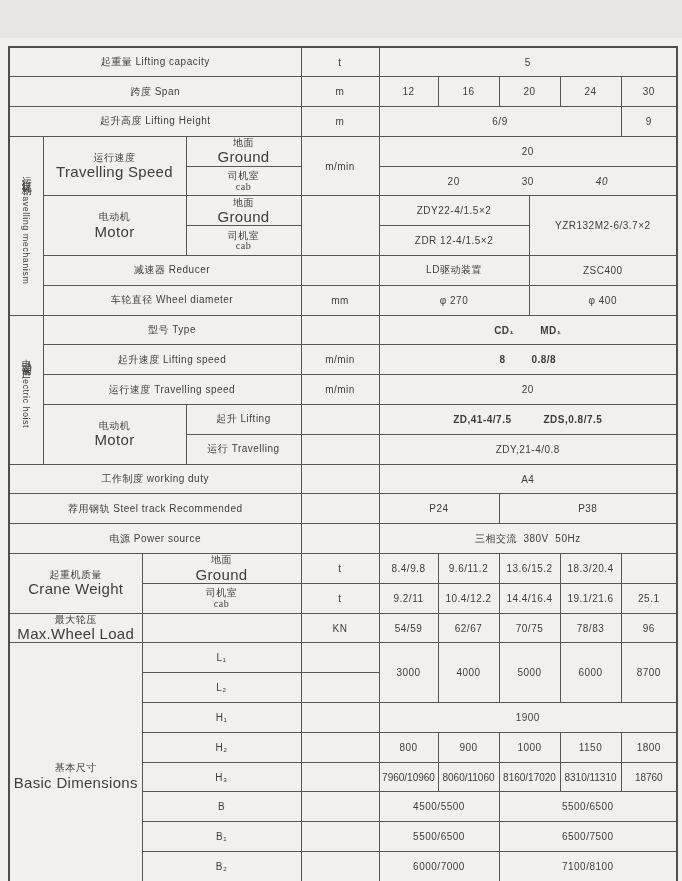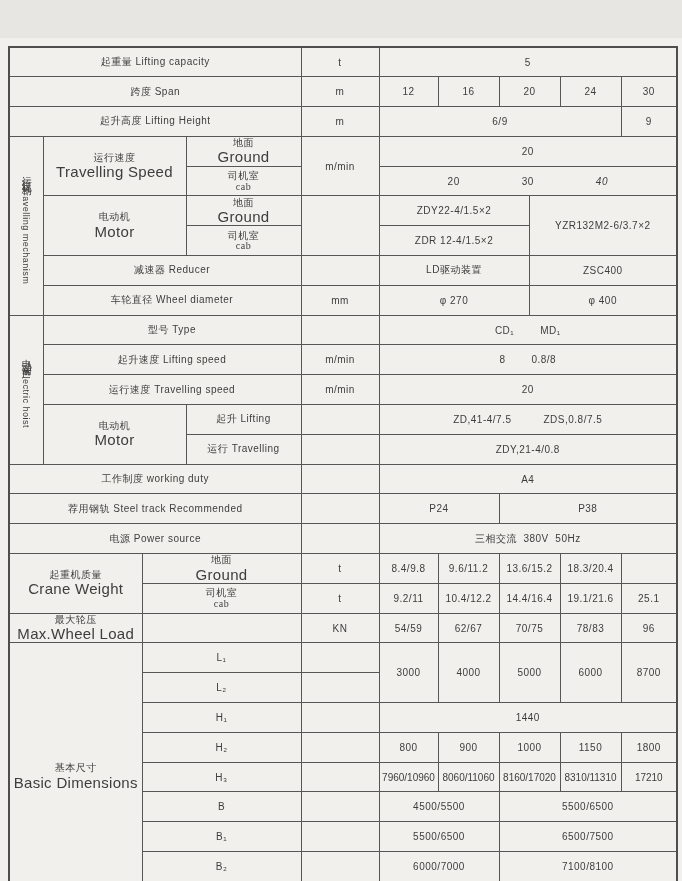--- a/index.html
+++ b/index.html
@@ -36,21 +36,21 @@
   .vert{display:flex;flex-direction:column;align-items:center;justify-content:center;gap:7px;height:100%;}
   .vzh{writing-mode:vertical-rl;text-orientation:upright;letter-spacing:3px;font-size:10px;}
   .ven{writing-mode:vertical-rl;text-orientation:mixed;font-size:9px;letter-spacing:.5px;}
   
   .spread3{position:relative;width:100%;height:28px;}
   .spread3 span{position:absolute;top:50%;transform:translate(-50%,-50%);}
   .spread3 .p25{left:25%;}
   .spread3 .p50{left:50%;}
   .spread3 .p75{left:75%;font-style:italic;}
   
-  .pair{display:flex;justify-content:center;align-items:flex-start;gap:26px;}
+  .pair{display:flex;justify-content:center;align-items:flex-start;gap:26px;font-weight:bold;}
   .pair.wide{gap:32px;}
 </style>
 </head>
 <body>
 
 <div class="page">
 <table class="spec">
 <colgroup>
   <col style="width:34px">
         <col style="width:99px">
@@ -291,41 +291,41 @@
 </tr>
 
 <tr>
   <td colspan="2">L₂</td>
   <td></td>
 </tr>
 
 <tr>
   <td colspan="2">H₁</td>
   <td></td>
-  <td colspan="6">1440</td>
+  <td colspan="6">1900</td>
 </tr>
 
 <tr>
   <td colspan="2">H₂</td>
   <td></td>
   <td>800</td>
   <td>900</td>
   <td colspan="2">1000</td>
   <td>1150</td>
   <td>1800</td>
 </tr>
 
 <tr>
   <td colspan="2">H₃</td>
   <td></td>
   <td class="sm">7960/10960</td>
   <td class="sm">8060/11060</td>
   <td colspan="2" class="sm">8160/17020</td>
   <td class="sm">8310/11310</td>
-  <td class="sm">17210</td>
+  <td class="sm">18760</td>
 </tr>
 
 <tr>
   <td colspan="2">B</td>
   <td></td>
   <td colspan="2">4500/5500</td>
   <td colspan="4">5500/6500</td>
 </tr>
 
 <tr>

